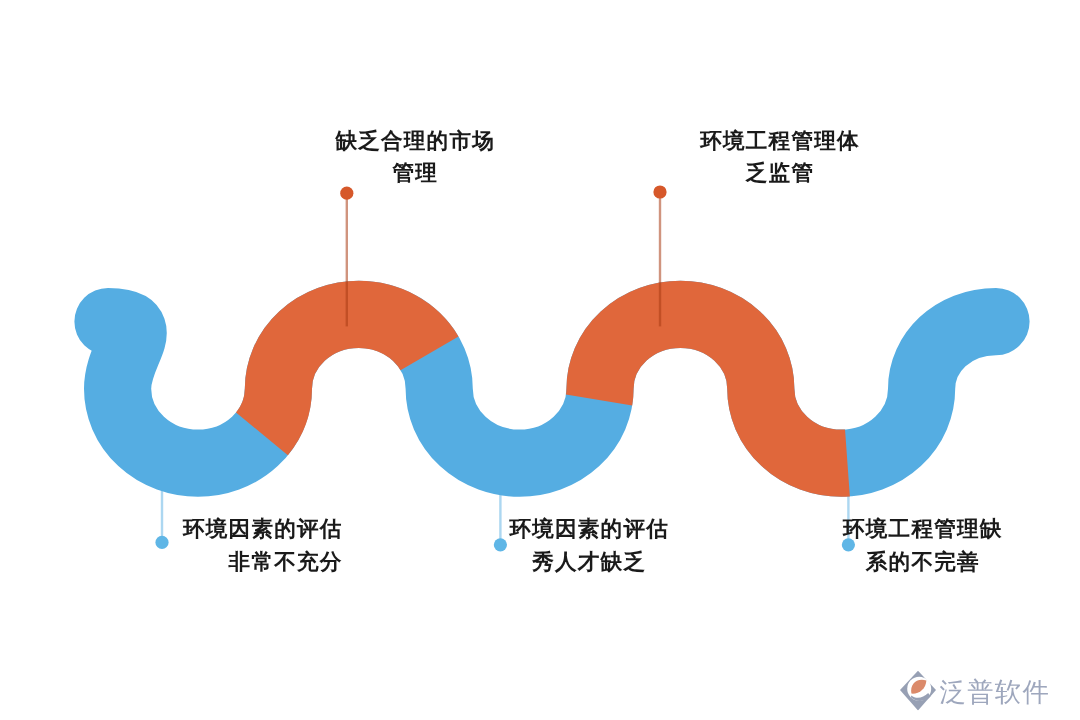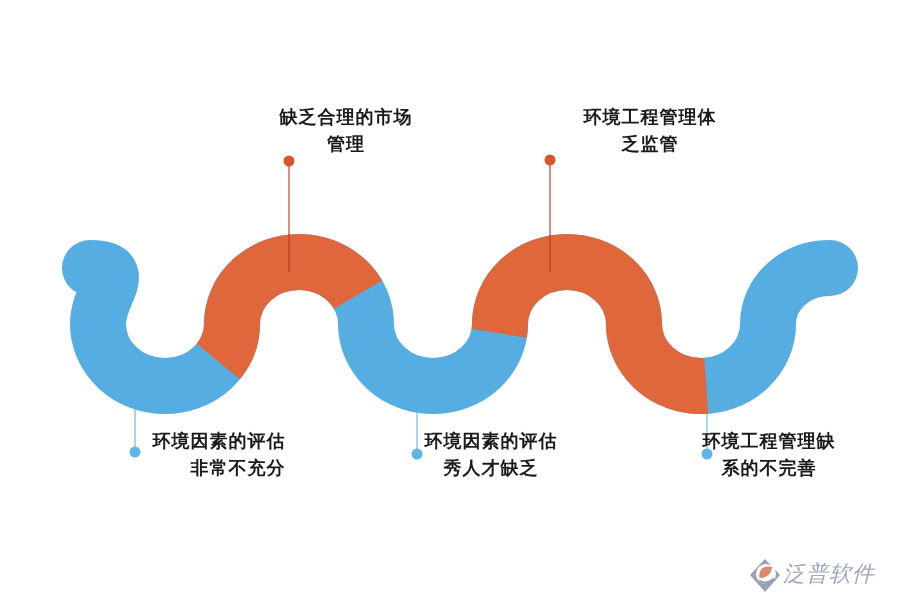--- a/index.html
+++ b/index.html
@@ -10,21 +10,21 @@
   .wave-svg{position:absolute;left:0;top:0;}
   .step-label{
     position:absolute;transform:translateX(-50%);
     text-align:center;font-weight:bold;font-size:18px;line-height:27px;
     color:#1a1a1a;letter-spacing:1px;white-space:nowrap;
   }
   .step-label span{display:block;}
   .watermark{
     position:absolute;right:10px;bottom:8px;width:140px;text-align:left;
   }
-  .wm-row{display:flex;align-items:flex-start;gap:3px;font-style:italic;}
+  .wm-row{display:flex;align-items:flex-end;gap:3px;}
   .wm-brand{
     font-size:22px;letter-spacing:1px;color:#9ea7bd;white-space:nowrap;
   }
   .wm-url{
     font-family:"Liberation Serif","DejaVu Serif",serif;
     font-size:13px;color:#e79f90;white-space:nowrap;margin-top:0px;margin-left:2px;
   }
 </style>
 </head>
 <body>

